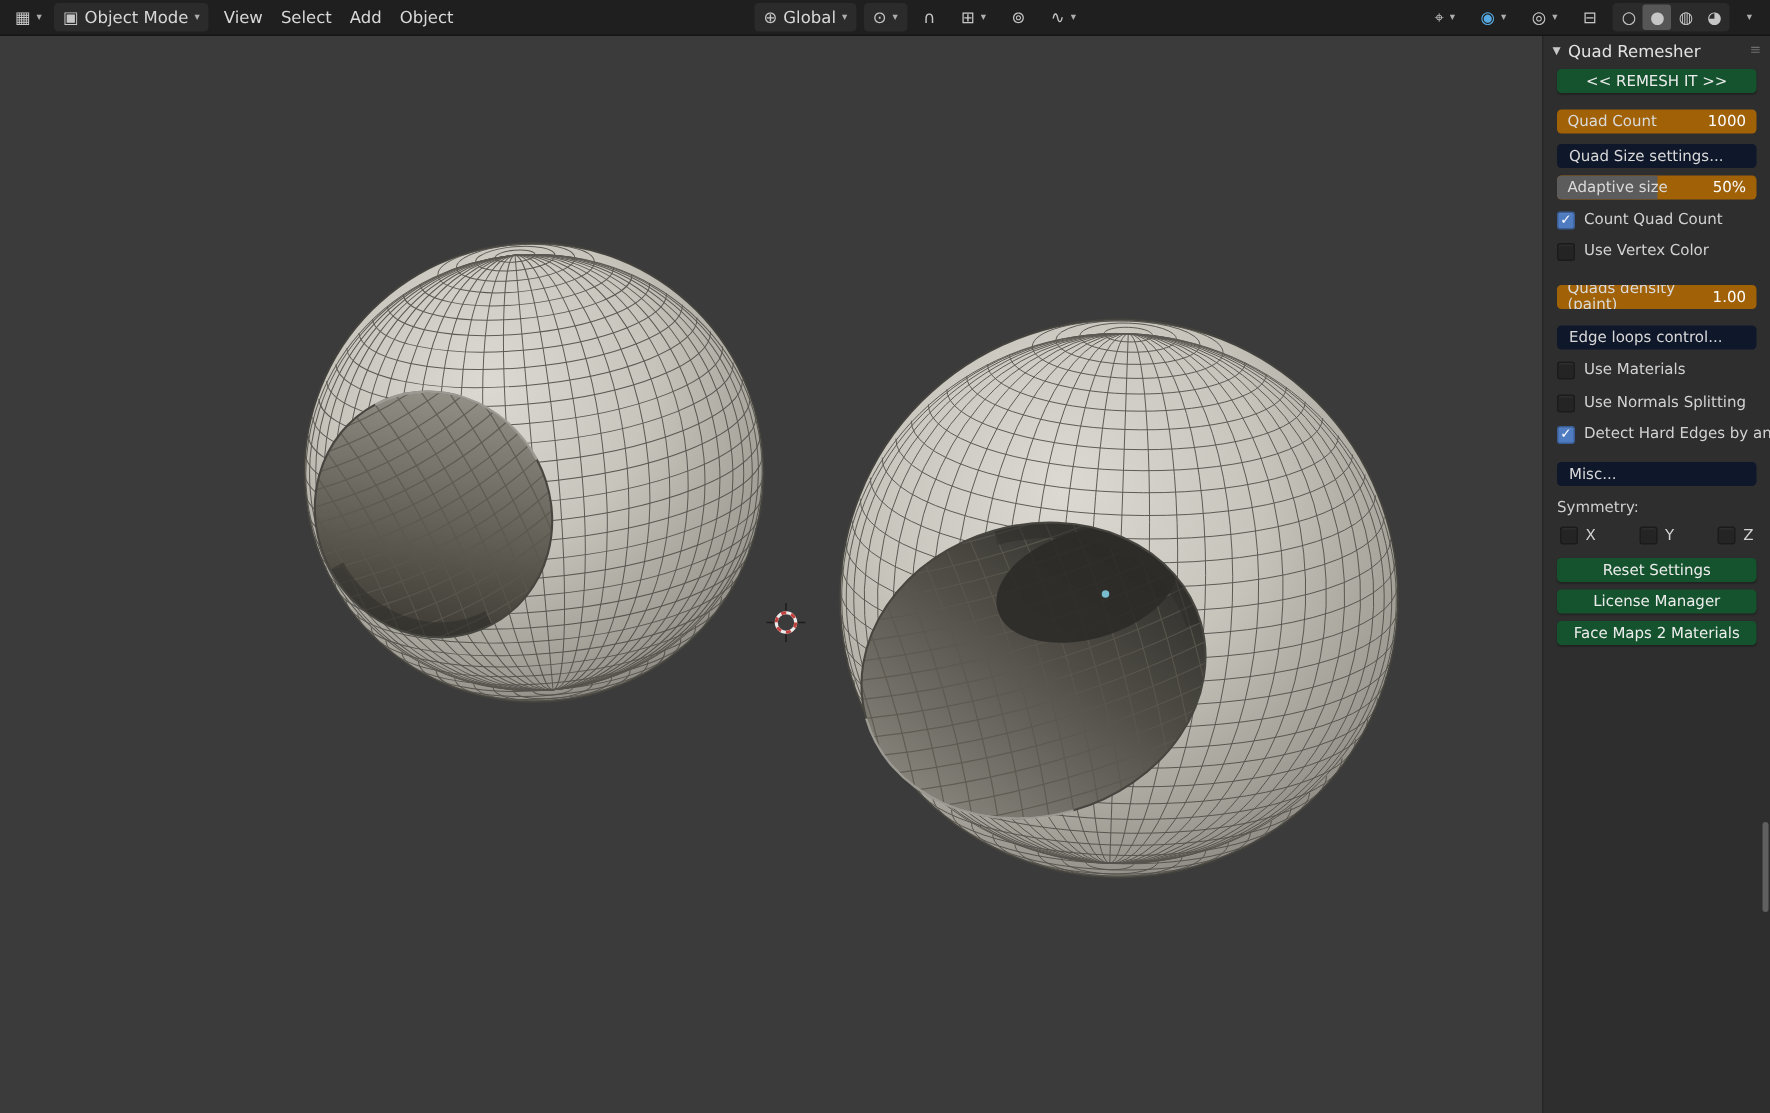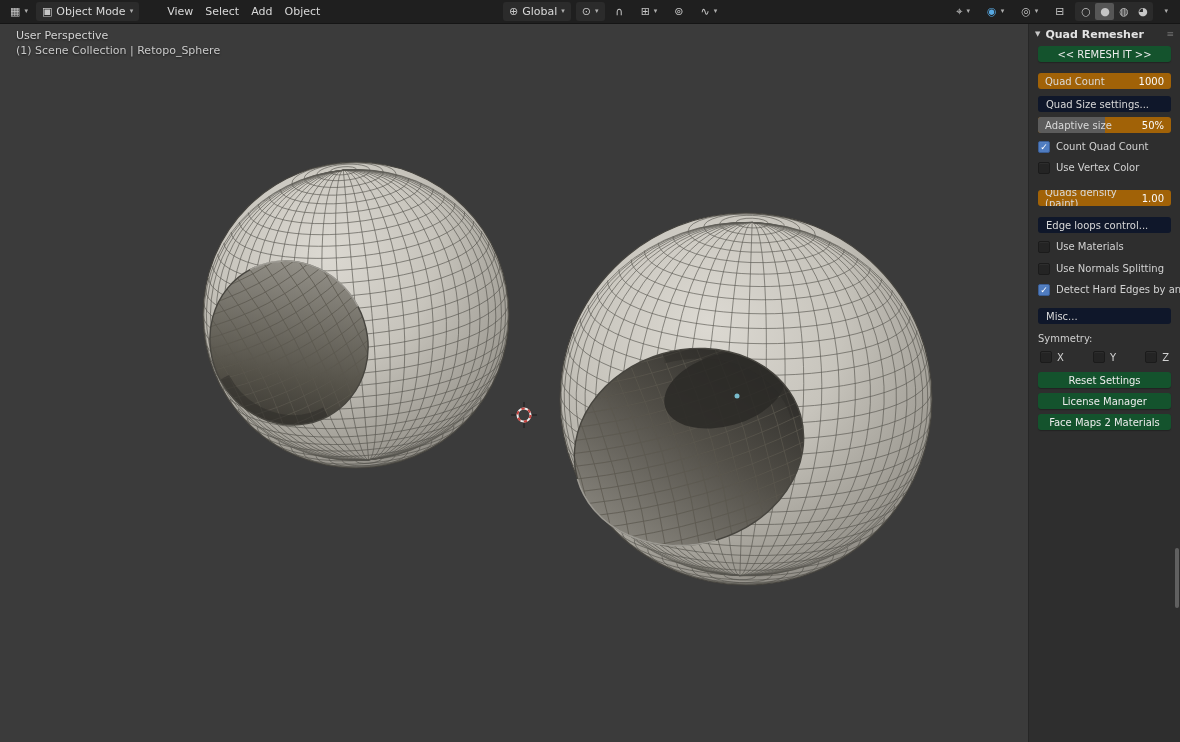--- a/index.html
+++ b/index.html
@@ -13,37 +13,37 @@
     border-bottom:1px solid #151515;font-size:11px;color:#d8d8d8;z-index:5;}
   .tb-left{position:absolute;left:4px;top:0;height:23px;display:flex;align-items:center;gap:2px;}
   .tb-center{position:absolute;left:503px;top:0;height:23px;display:flex;align-items:center;gap:5px;}
   .tb-right{position:absolute;right:6px;top:0;height:23px;display:flex;align-items:center;gap:5px;}
   .tb-btn,.tb-menu,.pill{display:flex;align-items:center;gap:4px;background:transparent;border:none;
     color:#d8d8d8;font-family:"DejaVu Sans",sans-serif;font-size:11px;padding:2px 6px;border-radius:3px;height:19px;}
   .mode-btn,.pill{background:#2b2b2b;}
   .arr{font-size:7px;color:#aeaeae;line-height:1;}
   .icon{font-size:11px;color:#c6c6c6;line-height:1;}
   .icon.blue{color:#57a9e3;}
-  .menus{display:flex;margin-left:20px;}
+  .menus{display:flex;margin-left:2px;}
   .shade-group{display:flex;align-items:center;background:#2b2b2b;border-radius:3px;padding:1px;height:19px;}
   .shade-cell{width:19px;height:17px;display:flex;align-items:center;justify-content:center;
     color:#b8b8b8;font-size:10px;border-radius:2px;}
   .shade-cell.active{background:#565656;color:#f2f2f2;}
 
   
   .vp-overlay{position:absolute;left:16px;top:28px;z-index:3;font-size:11px;line-height:15px;
     color:#d4d4d4;text-shadow:0 1px 2px rgba(0,0,0,.55);}
   .vp-overlay .line2{color:#c9c9c9;}
 
   
   .panel{position:absolute;top:24px;right:0;bottom:0;width:152px;background:#2e2e2e;
     border-left:1px solid #262626;z-index:4;font-size:10px;color:#d2d2d2;}
   .panel-header{display:flex;align-items:center;height:20px;padding:0 6px;color:#e3e3e3;}
   .tri{font-size:7px;margin-right:5px;color:#c8c8c8;}
-  .p-title{flex:1;font-size:11px;font-weight:bold;}
+  .p-title{flex:1;font-size:11px;}
   .grip{color:#6f6f6f;font-size:9px;}
   .p-body{padding:0 9px;}
   .btn{display:flex;align-items:center;justify-content:center;height:16px;background:#14532d;
     border-radius:3px;color:#ececec;box-shadow:0 1px 1px rgba(0,0,0,.25);cursor:default;}
   .menu-btn{justify-content:flex-start;padding-left:8px;background:#0f172a;color:#d8d8d8;box-shadow:none;}
   .field{display:flex;align-items:center;justify-content:space-between;height:16px;background:#a16207;
     border-radius:3px;padding:0 7px;position:relative;overflow:hidden;}
   .field .f-label{color:#dadada;position:relative;z-index:1;}
   .field .f-value{color:#fbfbfb;position:relative;z-index:1;}
   .slider-fill{position:absolute;left:0;top:0;bottom:0;background:#5c5c5c;z-index:0;}
@@ -399,24 +399,20 @@
         <span class="shade-cell">
             <span class="icon">◕</span>
           </span>
       </div>
       <button class="tb-btn">
         <span class="arr">▾</span>
       </button>
     </div>
   </div>
 
-  <div class="vp-overlay">
-    <div>User Perspective</div>
-    <div class="line2">(1) Scene Collection | Retopo_Sphere</div>
-  </div>
 
   <div class="panel">
     <div class="panel-header">
       <span class="tri">▼</span>
       <span class="p-title">Quad Remesher</span>
       <span class="grip">≡</span>
     </div>
     <div class="p-body">
       <div class="btn" style="margin-top:2px;">&lt;&lt; REMESH IT &gt;&gt;</div>
 

